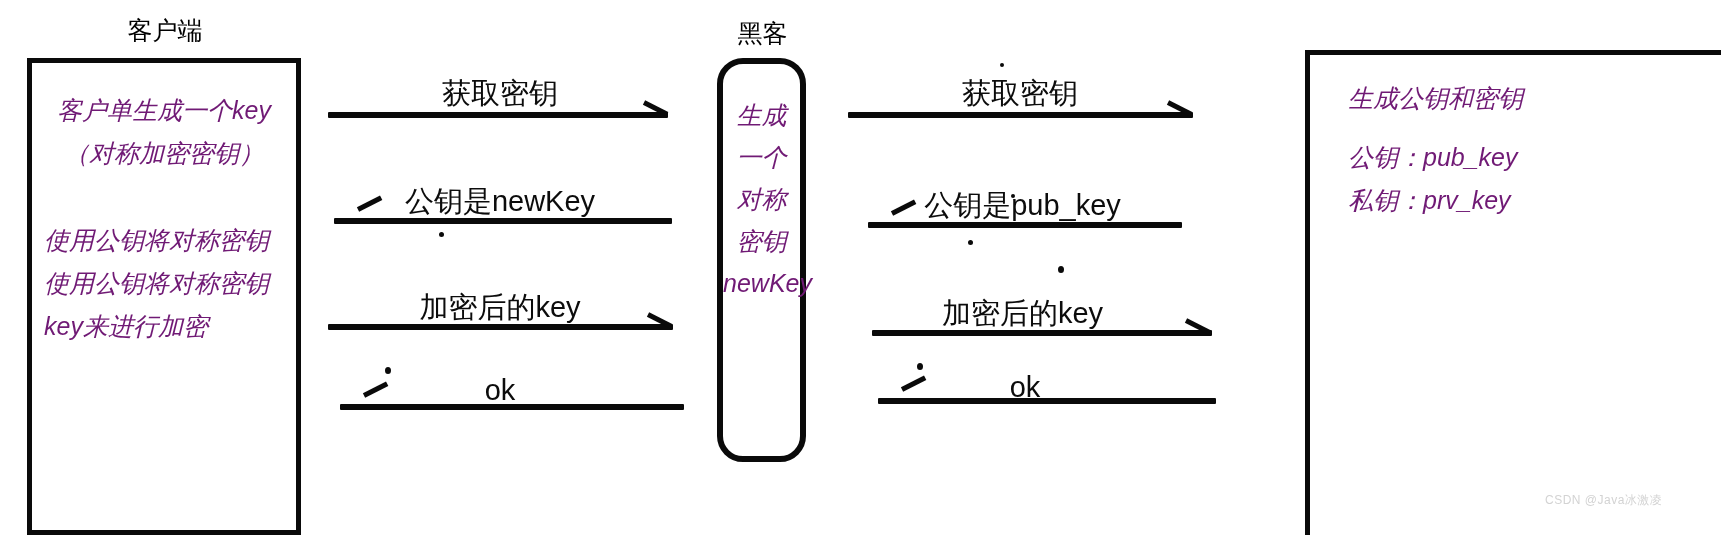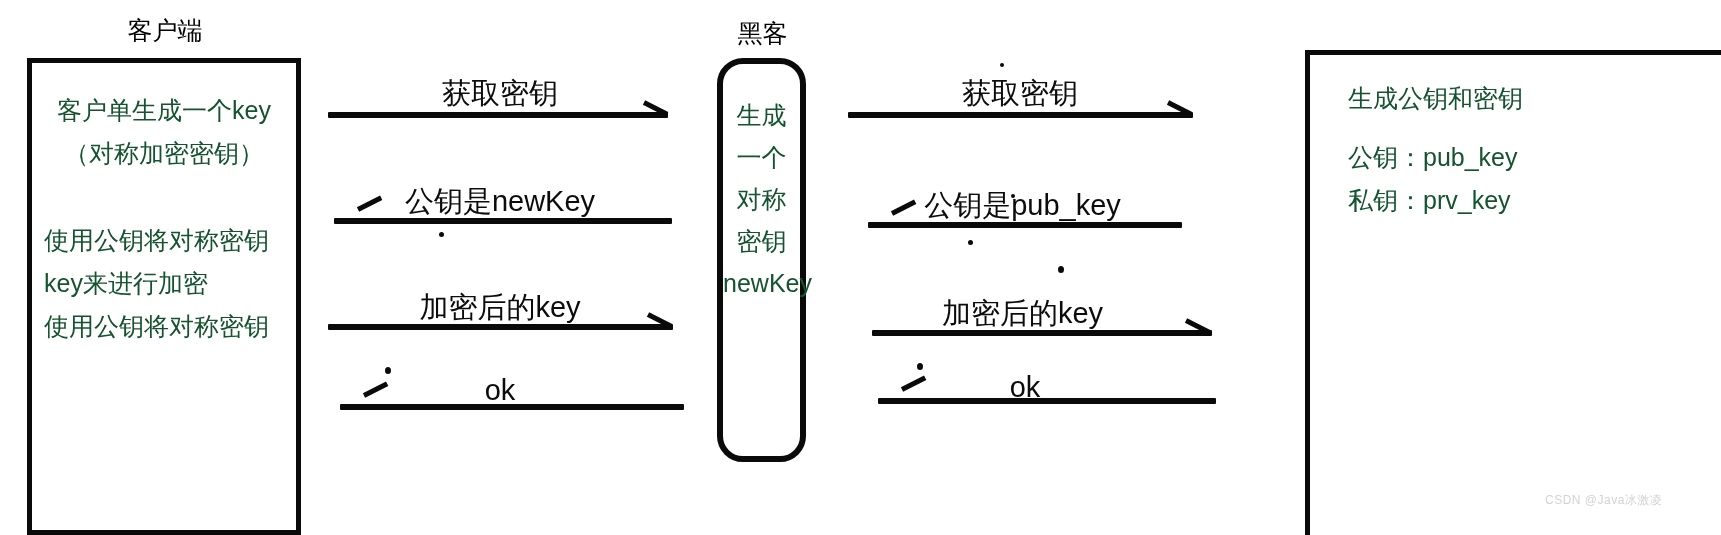--- a/index.html
+++ b/index.html
@@ -32,22 +32,23 @@
   .box-rounded{
     border:6px solid #0a0a0a;
     border-radius:26px;
     background:#fff;
     box-sizing:border-box;
   }
 
   .box-body{
     font-size:25px;
     line-height:43px;
-    color:#14532d;
+    color:#701a75;
     white-space:nowrap;
+    font-style:italic;
   }
   .box-body.center{text-align:center;}
   .box-body.vertical{
     text-align:center;
     line-height:42px;
     font-size:25px;
   }
 
   
   .arrow-wrap{position:absolute;}
@@ -92,22 +93,22 @@
 <body>
 
 <div id="stage">
 
   <div class="abs entity-title" style="left:30px;top:15px;width:270px;">客户端</div>
 
   <div class="abs box" style="left:27px;top:58px;width:274px;height:477px;">
     <div class="box-body center" style="margin-top:26px;">客户单生成一个key</div>
     <div class="box-body center">（对称加密密钥）</div>
     <div class="box-body" style="margin-top:44px;margin-left:12px;">使用公钥将对称密钥</div>
+    <div class="box-body" style="margin-left:12px;">使用公钥将对称密钥</div>
     <div class="box-body" style="margin-left:12px;">key来进行加密</div>
-    <div class="box-body" style="margin-left:12px;">使用公钥将对称密钥</div>
   </div>
 
   <div class="abs entity-title" style="left:690px;top:18px;width:145px;">黑客</div>
 
   <div class="abs box-rounded" style="left:717px;top:58px;width:89px;height:404px;">
     <div class="box-body vertical" style="margin-top:30px;">生成</div>
     <div class="box-body vertical">一个</div>
     <div class="box-body vertical">对称</div>
     <div class="box-body vertical">密钥</div>
     <div class="box-body vertical" style="margin-left:-12px;width:113px;">newKey</div>

